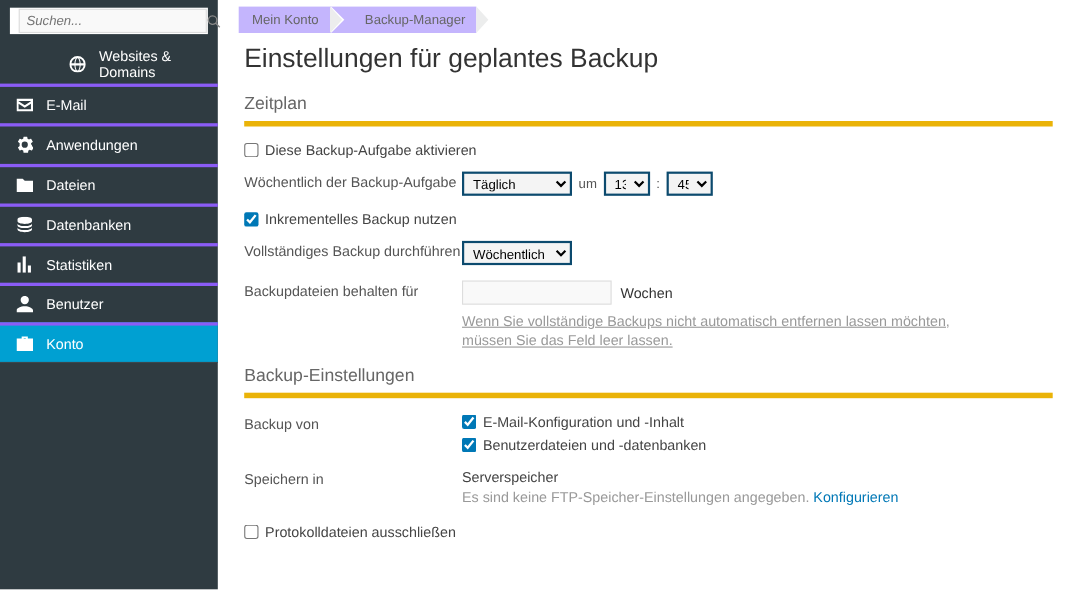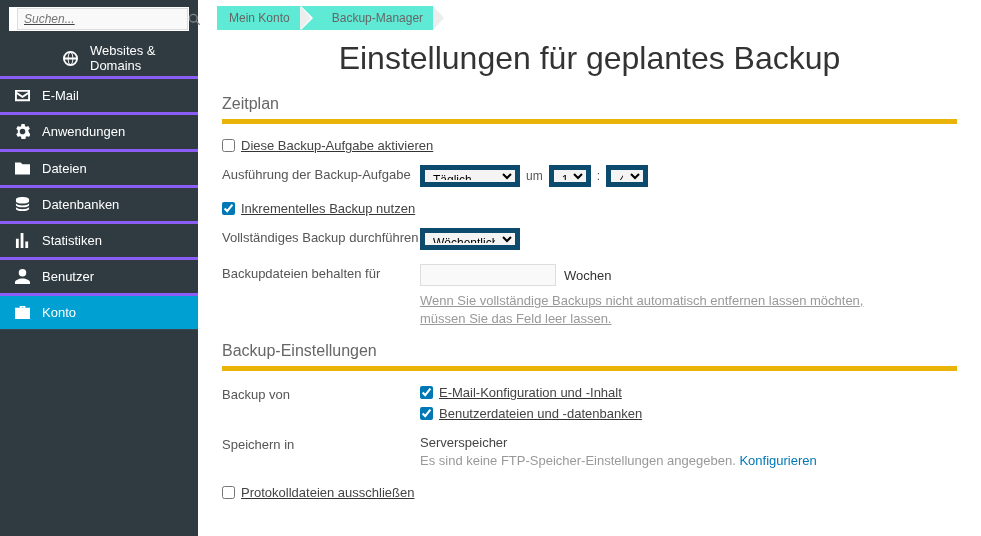--- a/index.html
+++ b/index.html
@@ -11,38 +11,38 @@
 .search-box input { flex:1; border:none; outline:none; font-size:12px; color:#888; font-style:italic; background:transparent; height:100%; }
 .search-icon svg { display:block; fill:#888; }
 .nav { list-style:none; }
 .nav li { display:flex; align-items:center; height:36.2px; padding:0 14px; color:#fff; font-size:13px; cursor:pointer; border-top:3px solid #8b5cf6; }
 .nav li:first-child { border-top:none;margin-left:48px; }
 .nav li .icon { width:16px; height:16px; margin-right:12px; display:flex; align-items:center; justify-content:center; flex-shrink:0; }
 .nav li.active { background:#00a0d2; }
 .nav li:last-child { border-bottom:1px solid #3b474d; }
 .main { flex:1; padding:6px 24px 20px; overflow:auto; }
 .breadcrumb { display:flex; align-items:center; gap:0; margin-bottom:10px; margin-left:-5px; }
-.bc-item { position:relative; display:flex; align-items:center; height:24px; padding:0 10px 0 32px; background:#5eead4; color:#666; font-size:12px; cursor:pointer; }
+.bc-item { position:relative; display:flex; align-items:center; height:24px; padding:0 10px 0 32px; background:#c4b5fd; color:#666; font-size:12px; cursor:pointer; }
 .bc-item:first-child { padding-left:12px; }
 .bc-item:after { content:''; position:absolute; right:-11px; top:0; width:0; height:0; border-top:12px solid transparent; border-bottom:12px solid transparent; border-left:11px solid #eceded; z-index:2; }
 .bc-item:before { content:''; position:absolute; right:-13px; top:0; width:0; height:0; border-top:12px solid transparent; border-bottom:12px solid transparent; border-left:12px solid #fff; z-index:1; }
-h1 { font-size:32px; font-weight:300; color:#333; margin-bottom:18px;text-align:center; }
+h1 { font-size:24px; font-weight:300; color:#333; margin-bottom:18px; }
 .section-title { font-size:16px; font-weight:400; color:#666; border-bottom:5px solid #eab308; padding-bottom:6px; margin-bottom:14px; margin-top:6px; }
 .form-row { display:flex; align-items:flex-start; margin-bottom:14px; }
 .form-row.check-only { margin-bottom:12px; }
 .form-label { width:198px; flex-shrink:0; color:#555; font-size:13px; line-height:1.4; padding-top:1px; }
 .form-ctrl { flex:1; }
 .hint { color:#999; font-size:13px; margin-top:6px; line-height:1.4; }
 input[type="checkbox"] { margin-right:6px; vertical-align:middle; accent-color:#0078b6; }
 .chk-row label { color:#444; font-size:13px; cursor:pointer; }
-.chk-row { display:flex; align-items:center;text-decoration:underline; }
-select { border:5px solid #0c4a6e; background:#f4f4f4; padding:2px 4px; font-size:12px; height:22px; font-family:inherit; }
+.chk-row { display:flex; align-items:center; }
+select { border:2px solid #0c4a6e; background:#f4f4f4; padding:2px 4px; font-size:12px; height:22px; font-family:inherit; }
 .sel-wide { width:100px; }
 .sel-med { width:42px; }
-input[type="text"] { border:1px solid #ddd; background:#f9f9f9; height:22px; padding:0 6px; font-size:12px; font-family:inherit; color:#444;text-decoration:underline; }
+input[type="text"] { border:1px solid #ddd; background:#f9f9f9; height:22px; padding:0 6px; font-size:12px; font-family:inherit; color:#444; }
 .txt-short { width:136px; }
 .link { color:#0078b6; cursor:pointer; }
 .static-val { color:#444; }
 .storein-ctrl .static-val { margin-bottom:2px; display:block; }
 .um-txt { color:#555; font-size:12px; }
 </style>
 </head>
 <body>
 
 <div class="app">
@@ -134,21 +134,21 @@
     <h1>Einstellungen für geplantes Backup</h1>
 
     <div class="section-title">Zeitplan</div>
 
     <div class="form-row check-only chk-row">
       <input type="checkbox" id="c-act" style="">
       <label for="c-act">Diese Backup-Aufgabe aktivieren</label>
     </div>
 
     <div class="form-row">
-      <div class="form-label">Ausführung der Backup-Aufgabe</div>
+      <div class="form-label">Wöchentlich der Backup-Aufgabe</div>
       <div class="form-ctrl">
         <div class="inline" style="display:flex;align-items:center;gap:6px;flex-wrap:wrap;">
           <select class="sel-wide"><option>Täglich</option></select>
           <span class="um-txt">um</span>
           <select class="sel-med"><option>13</option></select>
           <span class="um-txt">:</span>
           <select class="sel-med"><option>45</option></select>
         </div>
       </div>
     </div>

